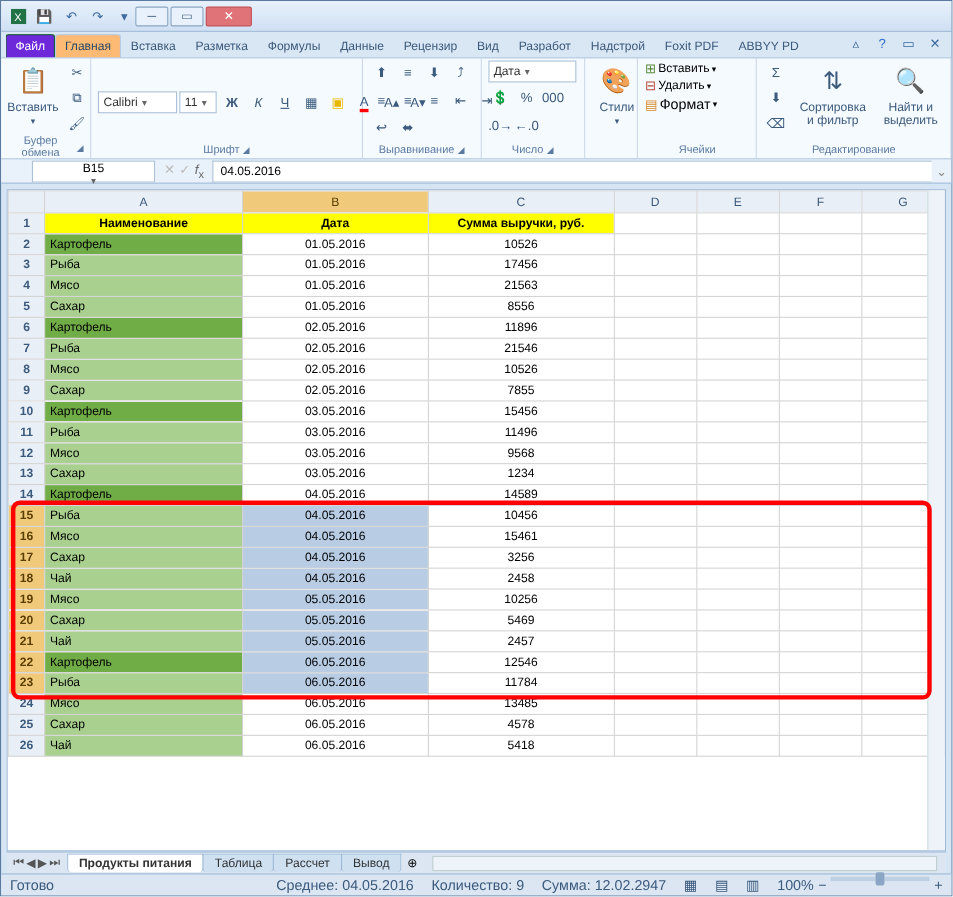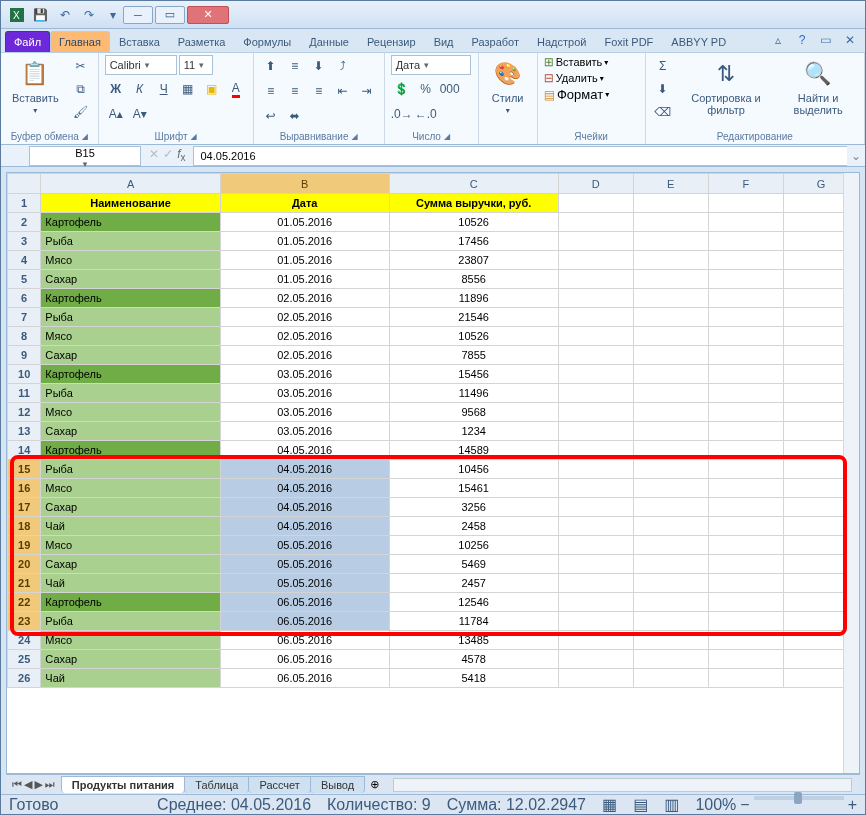--- a/index.html
+++ b/index.html
@@ -53,21 +53,21 @@
   .selcell { background:#b8cce4;}
   .center { text-align:center;}
   .highlight-box { position:absolute; border:4px solid #ff0000; border-radius:8px; pointer-events:none; left:3px; right:12px; }
   
   .sheetbar { position:absolute; bottom:20px; left:5px; right:5px; height:20px; background:#dbe6f2; display:flex; align-items:center; font-size:11px; border-top:1px solid #9db9d8;}
   .sheet-nav { display:flex; gap:2px; padding:0 6px; color:#555;}
   .sheet-tab { padding:2px 10px; border:1px solid #9db9d8; border-bottom:none; background:#cfe0f1; border-radius:0 0 4px 4px; margin-right:-1px; color:#333; cursor:pointer;}
   .sheet-tab.active { background:#fff; font-weight:bold;}
   .hscroll { flex:1; margin:0 8px; height:14px; background:#eef3f9; border:1px solid #bcc;}
   
-  .statusbar { position:absolute; bottom:0; left:0; right:0; height:20px; background:#dbe6f2; border-top:1px solid #9db9d8; display:flex; align-items:center; font-size:16px; color:#3b5a7d; padding:0 8px; gap:16px;}
+  .statusbar { position:absolute; bottom:0; left:0; right:0; height:20px; background:#dbe6f2; border-top:1px solid #9db9d8; display:flex; align-items:center; font-size:13px; color:#3b5a7d; padding:0 8px; gap:16px;}
   .statusbar .spacer { flex:1;}
   .zoom { display:flex; gap:4px;}
   .slider { width:90px; height:4px; background:#bfd0e2; position:relative;}
   .slider::after { content:""; position:absolute; left:45%; top:-4px; width:8px; height:12px; background:#8aa6c4; border-radius:2px;}
   svg { display:block; }
   .vscroll { position:absolute; top:0; right:0; bottom:0; width:16px; background:#eef3f9; border-left:1px solid #cdd;}
 </style>
 </head>
 <body>
 
@@ -129,21 +129,21 @@
           <div class="smallbtn">🖌</div>
         </div>
       </div>
       <div class="rgroup-label">
           <span>Буфер обмена</span>
           <span style="font-size:8px;">◢</span>
         </div>
     </div>
 
     <div class="rgroup" style="min-width:138px;">
-      <div class="rgroup-body" style="flex-direction:column; gap:3px; width:100%;">
+      <div class="rgroup-body" style="flex-direction:row; gap:3px; width:100%;align-items:center;">
         <div class="row-tools">
           <div class="inline-combo" style="width:72px;">
               <span>Calibri</span>
               <span class="dd">▾</span>
             </div>
           <div class="inline-combo" style="width:34px;">
               <span>11</span>
               <span class="dd">▾</span>
             </div>
         </div>
@@ -346,21 +346,21 @@
             <td class="center">17456</td>
             <td></td>
             <td></td>
             <td></td>
             <td></td>
           </tr>
           <tr>
             <th class="rowhead">4</th>
             <td class="olive">Мясо</td>
             <td class="center">01.05.2016</td>
-            <td class="center">23807</td>
+            <td class="center">21563</td>
             <td></td>
             <td></td>
             <td></td>
             <td></td>
           </tr>
           <tr>
             <th class="rowhead">5</th>
             <td class="olive">Сахар</td>
             <td class="center">01.05.2016</td>
             <td class="center">8556</td>

